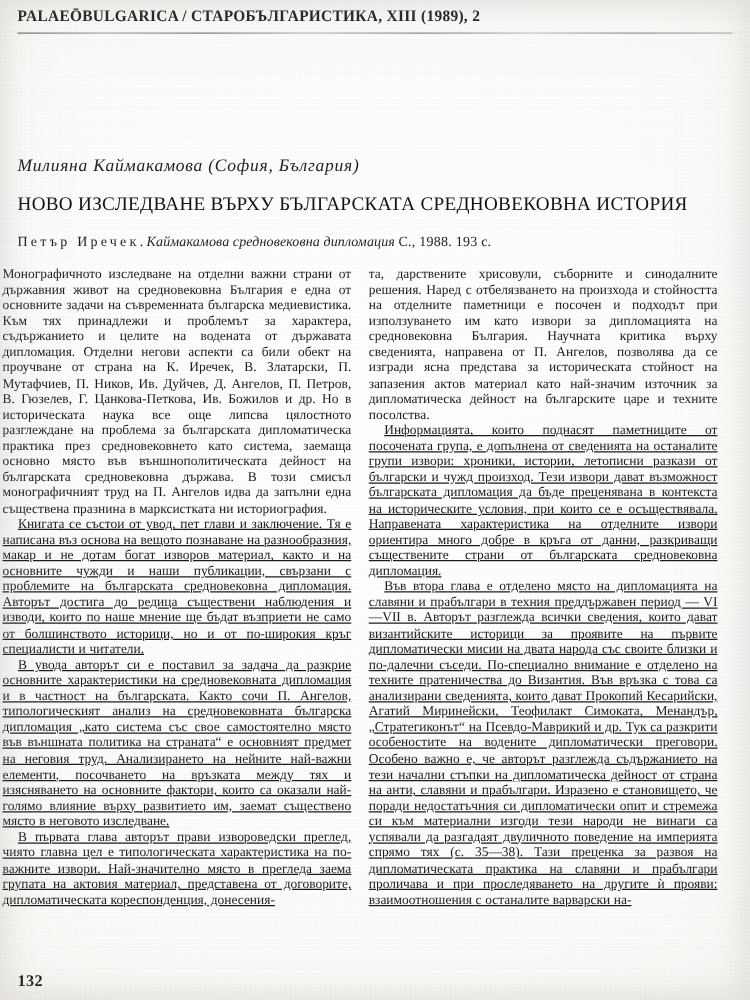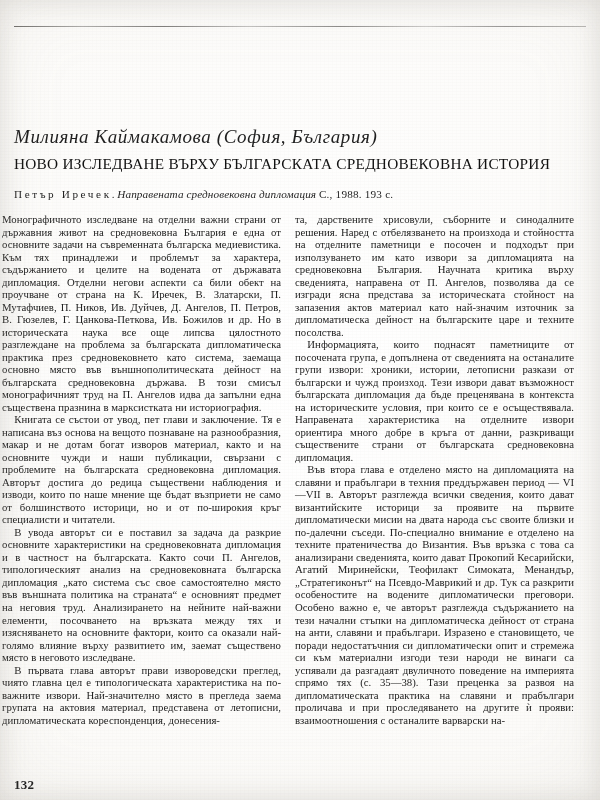--- a/index.html
+++ b/index.html
@@ -63,21 +63,21 @@
         rgba(60,58,54,.30) 41%, rgba(60,58,54,.58) 57%, rgba(60,58,54,.26) 72%,
         rgba(60,58,54,.52) 86%, rgba(60,58,54,.34) 100%);
   }
 
   
   .byline {
     position: absolute;
     left: 14px;
     top: 126px;
     font-style: italic;
-    font-size: 19px;
+    font-size: 14px;
     letter-spacing: .6px;
     color: #1f1f1f;
     white-space: nowrap;
   }
   .article-title {
     position: absolute;
     left: 14px;
     top: 155px;
     font-size: 15.4px;
     letter-spacing: .25px;
@@ -123,20 +123,21 @@
     font-size: 10.75px;
     line-height: 12.52px;
     text-align: justify;
     text-justify: inter-word;
     color: #1c1c1c;
     word-spacing: .2px;
     hyphens: manual;
   }
   .col p + p {
     text-indent: 1.15em;
+    text-decoration: underline;
   }
   .col p.first {
     text-indent: 0;
   }
 
   
   .folio {
     position: absolute;
     left: 14px;
     top: 777px;
@@ -154,39 +155,40 @@
     box-shadow: inset 0 0 26px rgba(140,134,124,.22),
                 inset 0 0 70px rgba(160,154,144,.10);
   }
 </style>
 </head>
 <body>
 
 <div class="page">
   <div class="content">
 
+    <div class="running-head">PALAEŌBULGARICA / СТАРОБЪЛГАРИСТИКА, XIII (1989), 2</div>
 
     <div class="rule"></div>
 
     <div class="byline">Милияна Каймакамова (София, България)</div>
 
     <div class="article-title">НОВО ИЗСЛЕДВАНЕ ВЪРХУ БЪЛГАРСКАТА СРЕДНОВЕКОВНА ИСТОРИЯ</div>
 
     <div class="bookline">
       <span class="author-sp">Петър Иречек</span><span>.</span>
-      <span class="book-title">Направената средновековна дипломация</span>
+      <span class="book-title">Каймакамова средновековна дипломация</span>
       <span class="imprint">С., 1988. 193 с.</span>
     </div>
 
     <div class="columns">
       <div class="col">
         <p class="first">Монографичното изследване на отделни важни страни от държавния живот на средновековна България е една от основните задачи на съвременната българска медиевистика. Към тях принадлежи и проблемът за характера, съдържанието и целите на водената от държавата дипломация. Отделни негови аспекти са били обект на проучване от страна на К. Иречек, В. Златарски, П. Мутафчиев, П. Ников, Ив. Дуйчев, Д. Ангелов, П. Петров, В. Гюзелев, Г. Цанкова-Петкова, Ив. Божилов и др. Но в историческата наука все още липсва цялостното разглеждане на проблема за българската дипломатическа практика през средновековнето като система, заемаща основно място във външнополитическата дейност на българската средновековна държава. В този смисъл монографичният труд на П. Ангелов идва да запълни една съществена празнина в марксистката ни историография.</p>
         <p>Книгата се състои от увод, пет глави и заключение. Тя е написана въз основа на вещото познаване на разнообразния, макар и не дотам богат изворов материал, както и на основните чужди и наши публикации, свързани с проблемите на българската средновековна дипломация. Авторът достига до редица съществени наблюдения и изводи, които по наше мнение ще бъдат възприети не само от болшинството историци, но и от по-широкия кръг специалисти и читатели.</p>
         <p>В увода авторът си е поставил за задача да разкрие основните характеристики на средновековната дипломация и в частност на българската. Както сочи П. Ангелов, типологическият анализ на средновековната българска дипломация „като система със свое самостоятелно място във външната политика на страната“ е основният предмет на неговия труд. Анализирането на нейните най-важни елементи, посочването на връзката между тях и изясняването на основните фактори, които са оказали най-голямо влияние върху развитието им, заемат съществено място в неговото изследване.</p>
-        <p>В първата глава авторът прави извороведски преглед, чиято главна цел е типологическата характеристика на по-важните извори. Най-значително място в прегледа заема групата на актовия материал, представена от летописни, дипломатическата кореспонденция, донесения-</p>
+        <p>В първата глава авторът прави извороведски преглед, чиято главна цел е типологическата характеристика на по-важните извори. Най-значително място в прегледа заема групата на актовия материал, представена от договорите, дипломатическата кореспонденция, донесения-</p>
       </div>
       <div class="col">
         <p class="first">та, дарствените хрисовули, съборните и синодалните решения. Наред с отбелязването на произхода и стойността на отделните паметници е посочен и подходът при използуването им като извори за дипломацията на средновековна България. Научната критика върху сведенията, направена от П. Ангелов, позволява да се изгради ясна представа за историческата стойност на запазения актов материал като най-значим източник за дипломатическа дейност на българските царе и техните посолства.</p>
         <p>Информацията, които поднасят паметниците от посочената група, е допълнена от сведенията на останалите групи извори: хроники, истории, летописни разкази от български и чужд произход. Тези извори дават възможност българската дипломация да бъде преценявана в контекста на историческите условия, при които се е осъществявала. Направената характеристика на отделните извори ориентира много добре в кръга от данни, разкриващи съществените страни от българската средновековна дипломация.</p>
         <p>Във втора глава е отделено място на дипломацията на славяни и прабългари в техния преддържавен период — VI—VII в. Авторът разглежда всички сведения, които дават византийските историци за проявите на първите дипломатически мисии на двата народа със своите близки и по-далечни съседи. По-специално внимание е отделено на техните пратеничества до Византия. Във връзка с това са анализирани сведенията, които дават Прокопий Кесарийски, Агатий Миринейски, Теофилакт Симоката, Менандър, „Стратегиконът“ на Псевдо-Маврикий и др. Тук са разкрити особеностите на водените дипломатически преговори. Особено важно е, че авторът разглежда съдържанието на тези начални стъпки на дипломатическа дейност от страна на анти, славяни и прабългари. Изразено е становището, че поради недостатъчния си дипломатически опит и стремежа си към материални изгоди  тези народи не винаги са успявали да разгадаят двуличното поведение на империята спрямо тях (с. 35—38). Тази преценка за развоя на дипломатическата практика на славяни и прабългари проличава и при проследяването на другите ѝ прояви: взаимоотношения с останалите варварски на-</p>
       </div>
     </div>
 
     <div class="folio">132</div>
 

